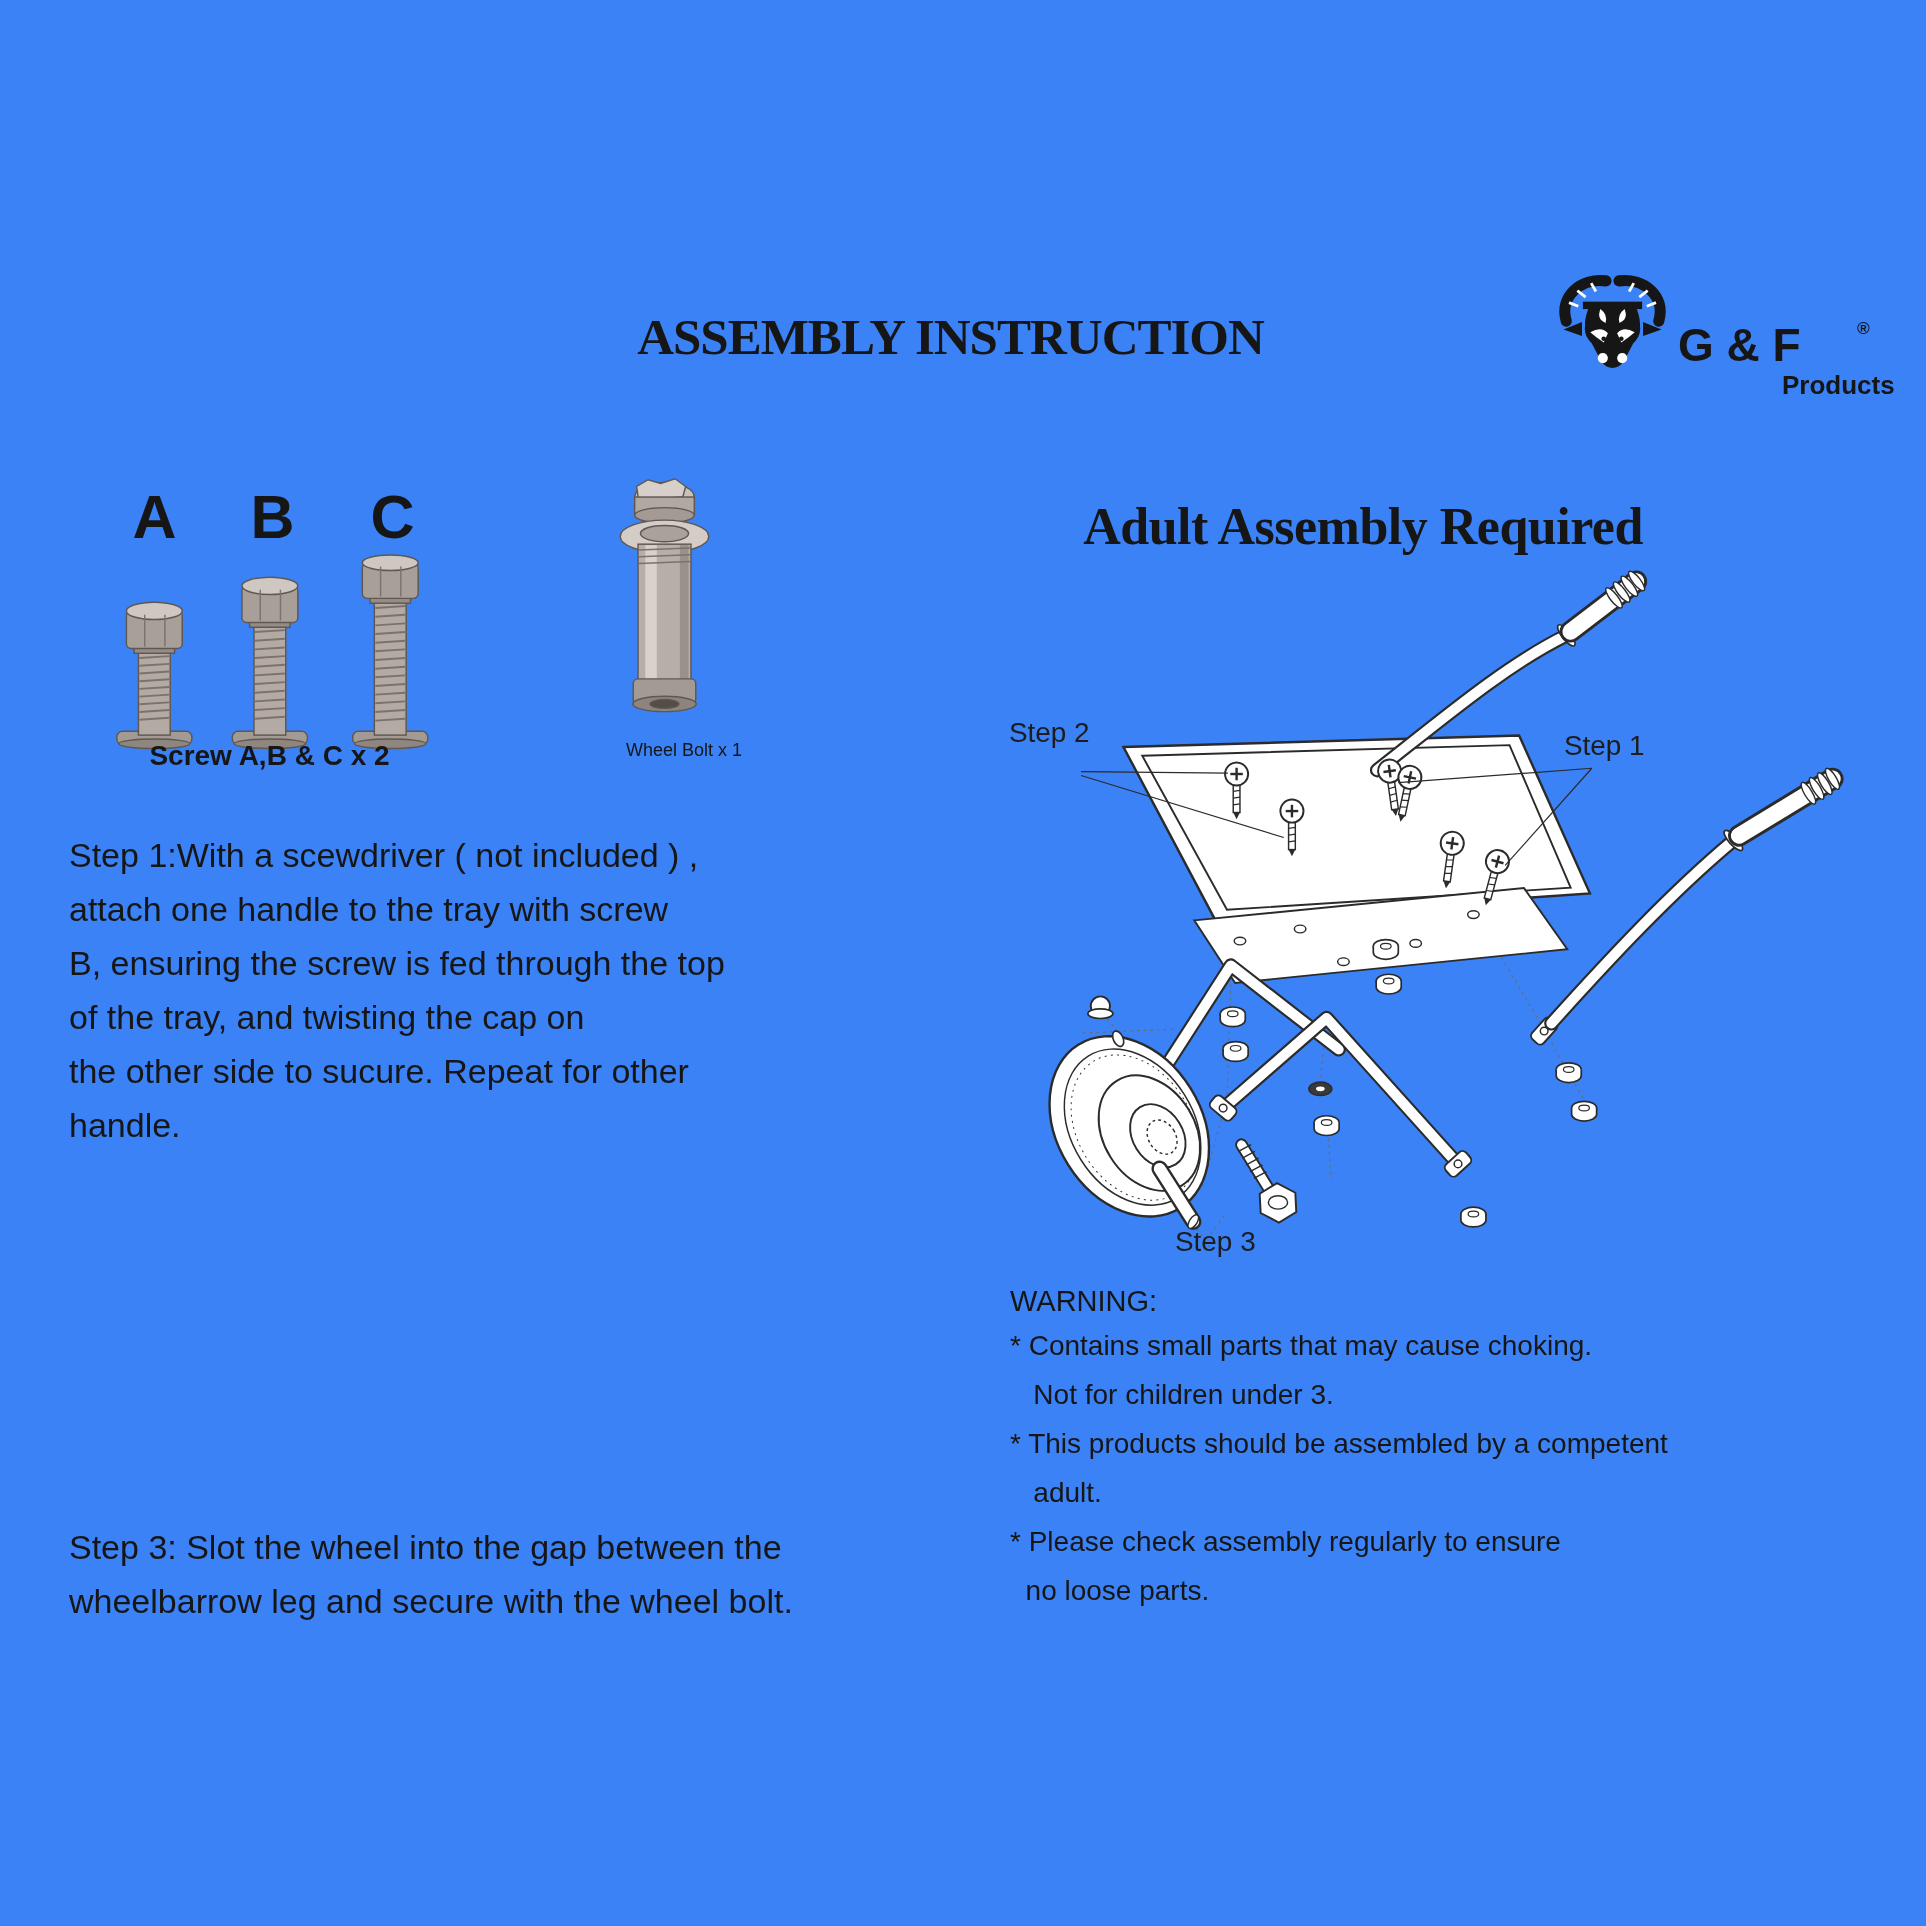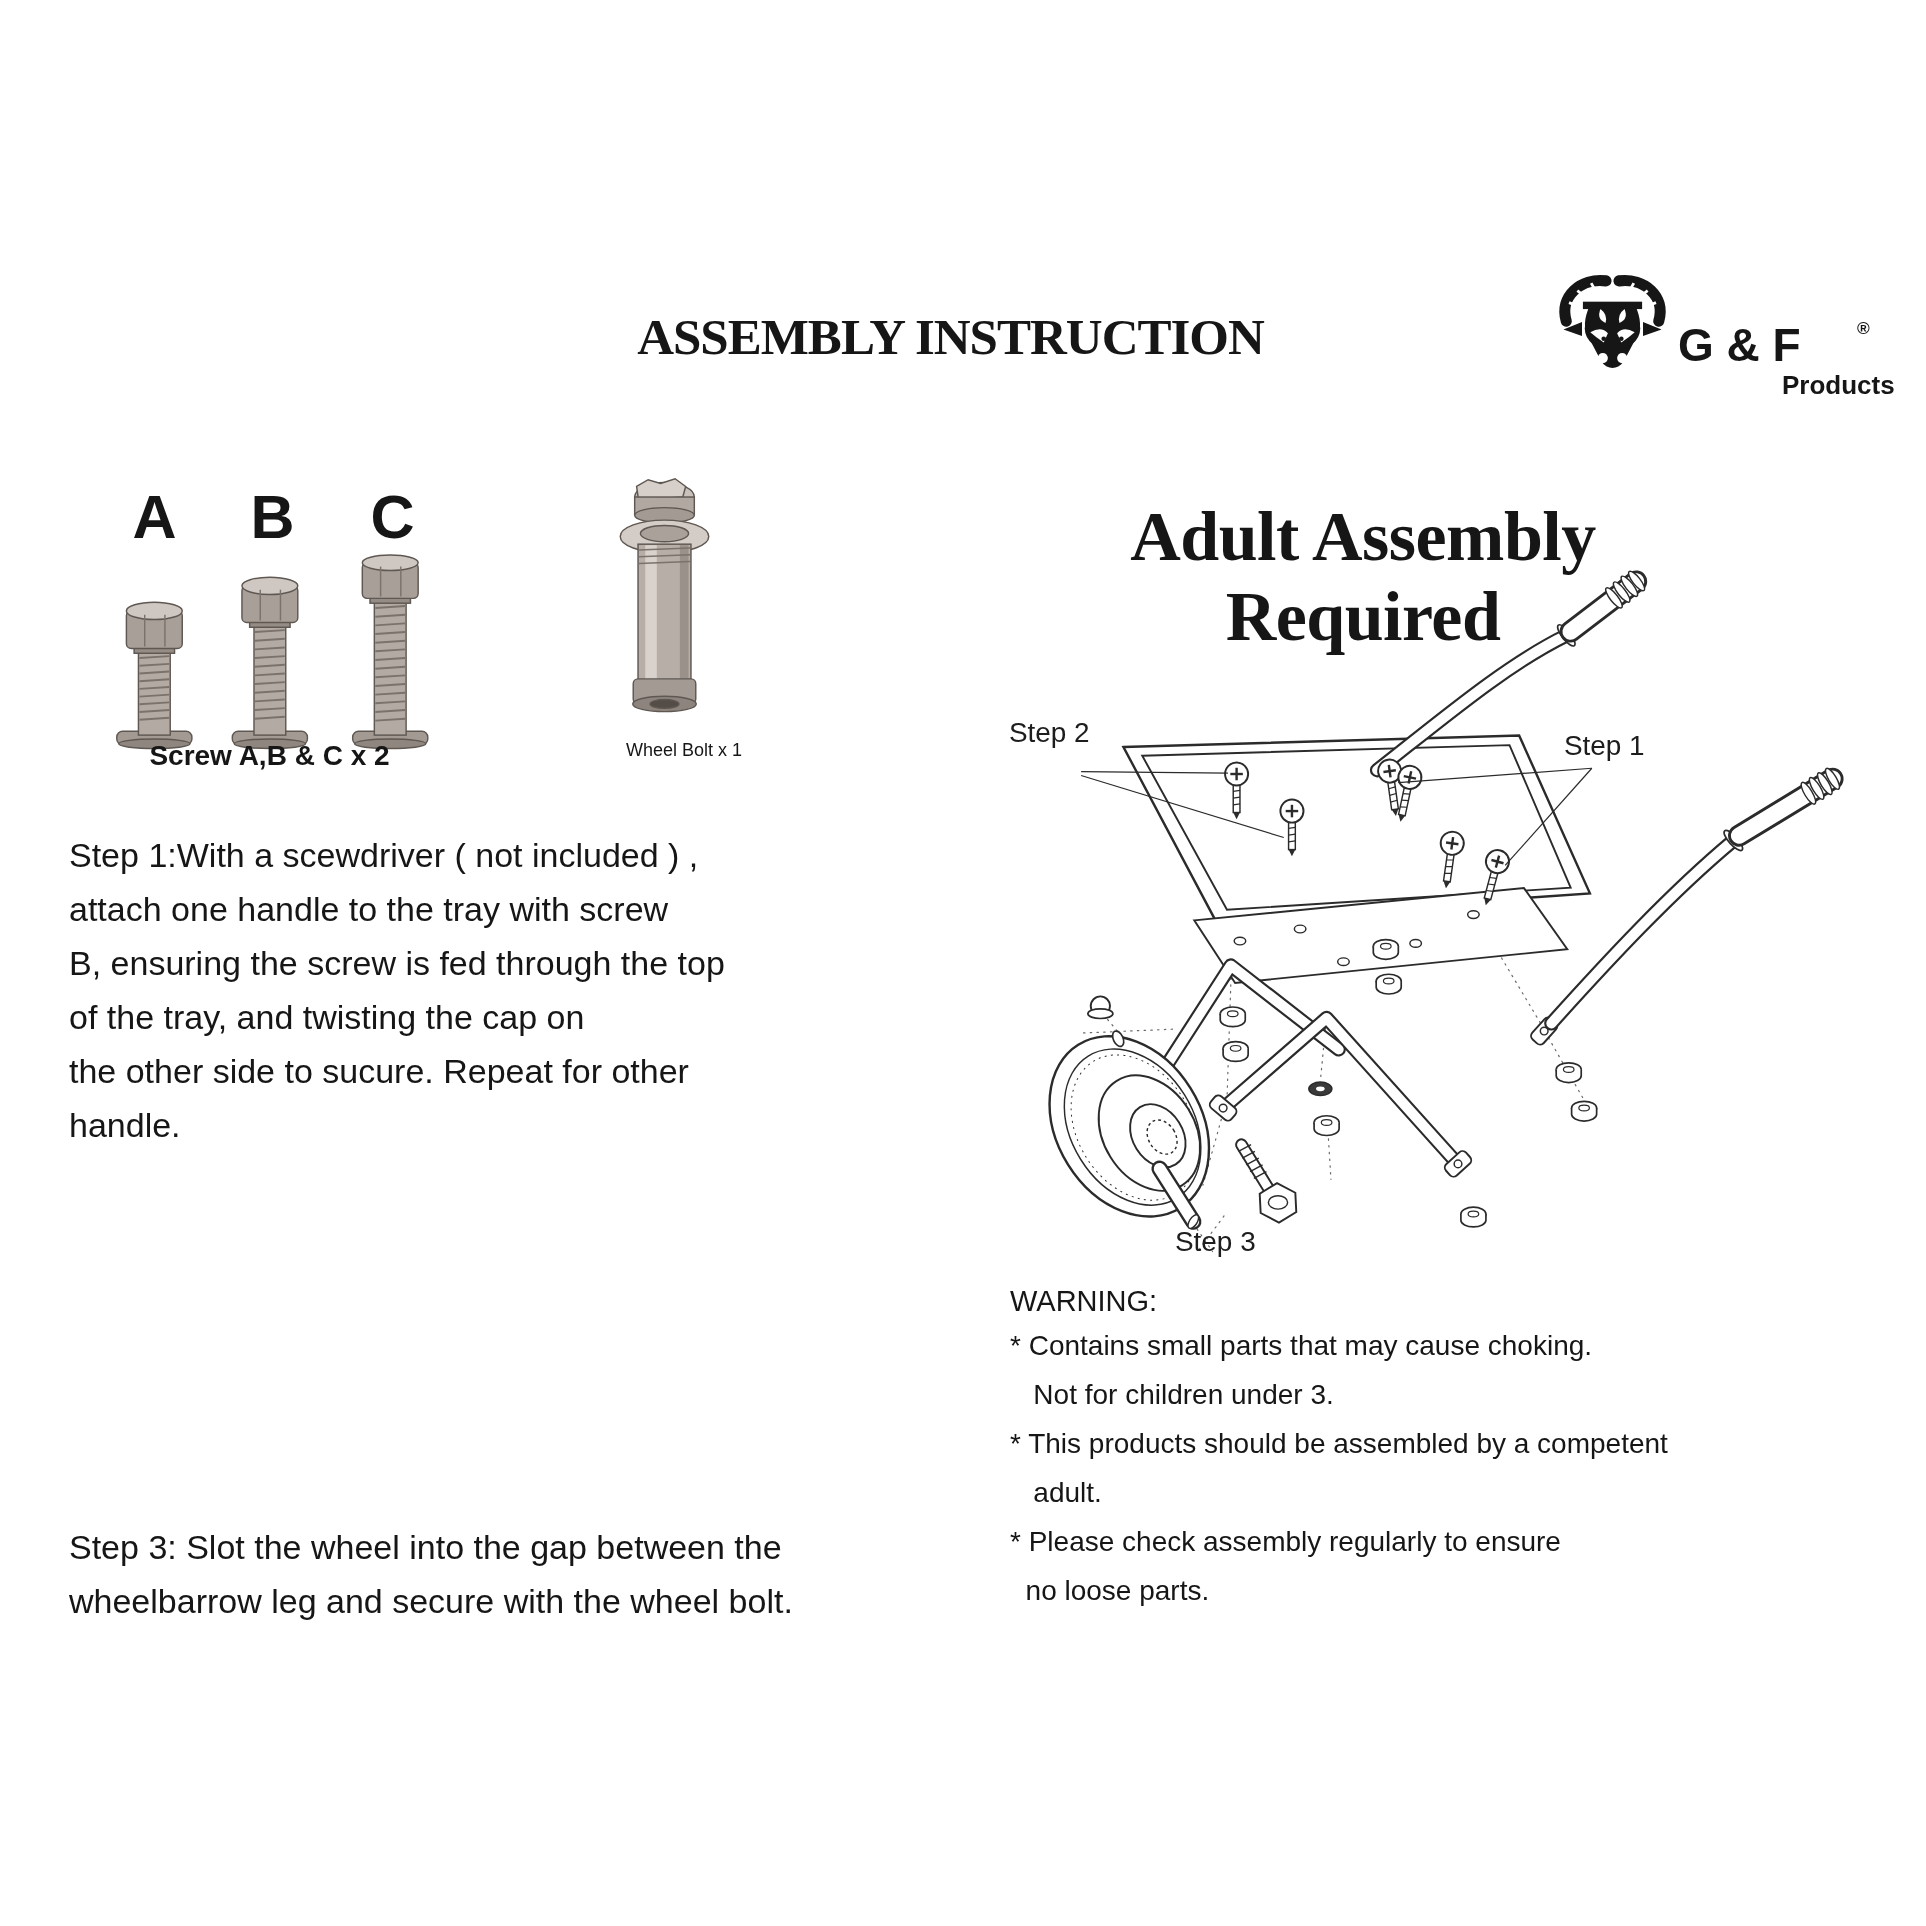--- a/index.html
+++ b/index.html
@@ -1,35 +1,35 @@
 <!DOCTYPE html>
 <html style="font-size:7.7px"><head>
 <meta charset="utf-8">
 <style>
   html,body{margin:0;padding:0;background:#e8e8e8;}
-  #page{position:relative;width:1926px;height:1926px;background:#ffffff;overflow:hidden;
+  #page{position:relative;width:1926px;height:1926px;background:#3b82f6;overflow:hidden;
         font-family:"Liberation Sans", sans-serif;color:#161616;}
   .abs{position:absolute;}
   .serif-head{font-family:"Liberation Serif", serif;font-weight:bold;}
   .center{text-align:center;}
   .pre{white-space:pre-wrap;}
   #doc-title{left:433px;top:308px;width:1035px;font-size:51px;letter-spacing:-1px;}
   #logo-bull{left:1557px;top:273px;width:111px;height:99px;}
   #logo-brand{left:1662px;top:322px;font-size:46px;font-weight:bold;line-height:1;margin-left:16px;}
   #logo-suffix{left:1782px;top:345px;font-size:26px;font-weight:bold;line-height:1;margin-top:27px;}
   #logo-reg{left:1857px;top:320px;font-size:17.3px;font-weight:bold;line-height:1;}
   .part-letter{width:63px;font-size:61px;font-weight:bold;top:482px;}
   #letter-a{left:123px;} #letter-b{left:241px;} #letter-c{left:361px;}
   #screws-art{left:111px;top:554px;width:337px;height:212px;}
   #wheelbolt-art{left:573px;top:472px;width:183px;height:255px;}
   #screws-caption{left:96px;top:740px;width:347px;font-size:28px;font-weight:bold;}
   #wheelbolt-caption{left:578px;top:740px;width:212px;font-size:18px;font-weight:normal;}
   .step-par{left:69px;width:847px;font-size:34px;line-height:54px;}
   #step-1{top:828px;} #step-2{top:1199px;} #step-3{top:1520px;}
-  #adult-heading{left:1002px;top:497px;width:722px;font-size:70px;letter-spacing:-0.5px;}
+  #adult-heading{left:1002px;top:497px;width:722px;font-size:52px;letter-spacing:-0.5px;}
   #diagram{left:963px;top:568px;width:939px;height:722px;}
   #warning{left:1010px;top:1281px;width:819px;}
   #warning-heading{font-size:29px;line-height:40px;}
   .warning-item{font-size:28px;line-height:49px;}
   svg text{font-family:"Liberation Sans", sans-serif;fill:#1d1d1d;}
 </style>
 </head>
 <body>
 
 <div id="page">

